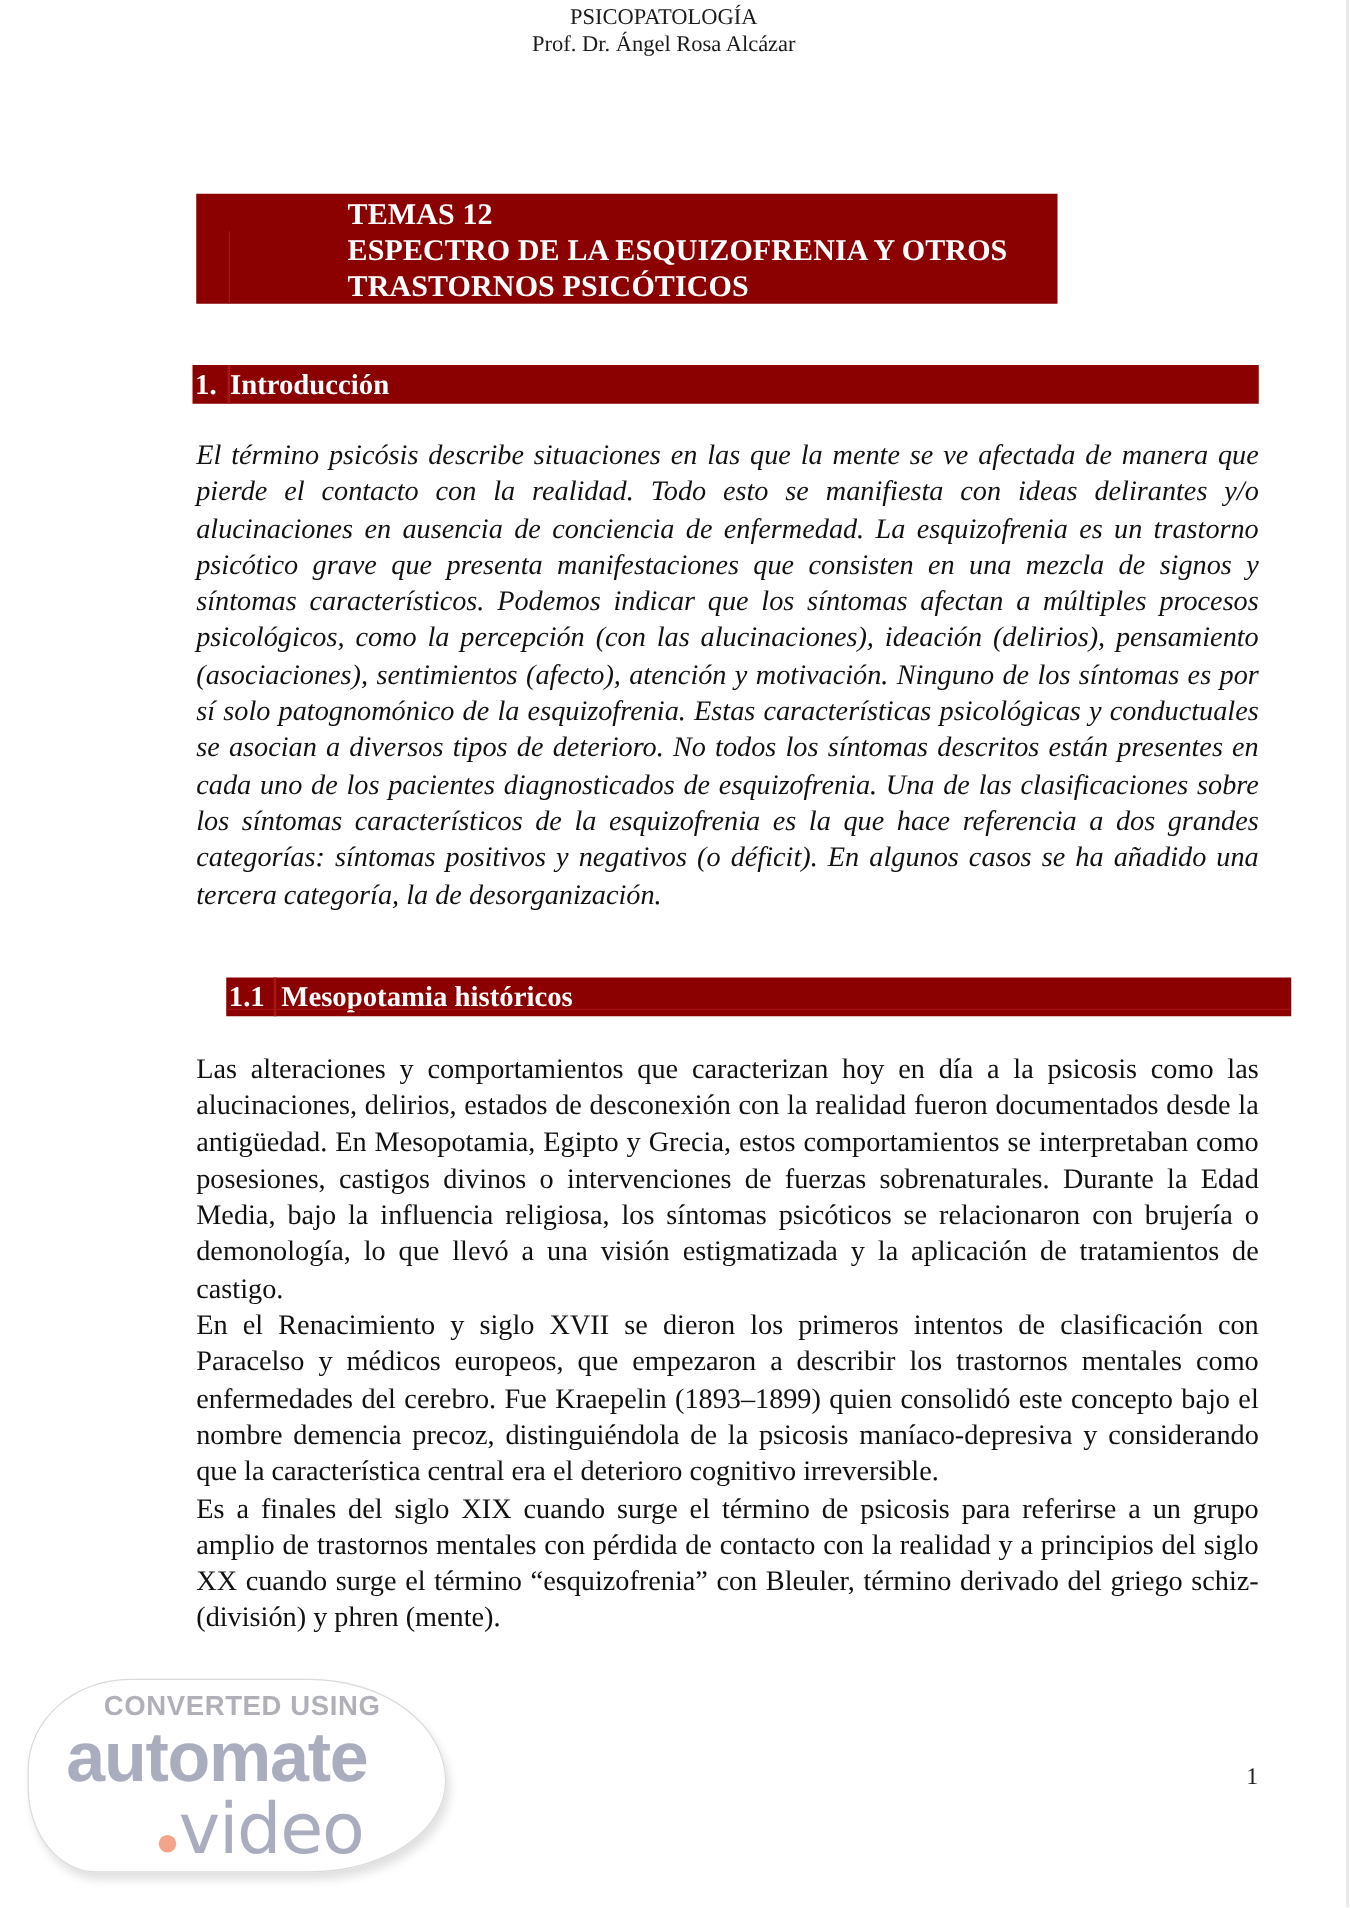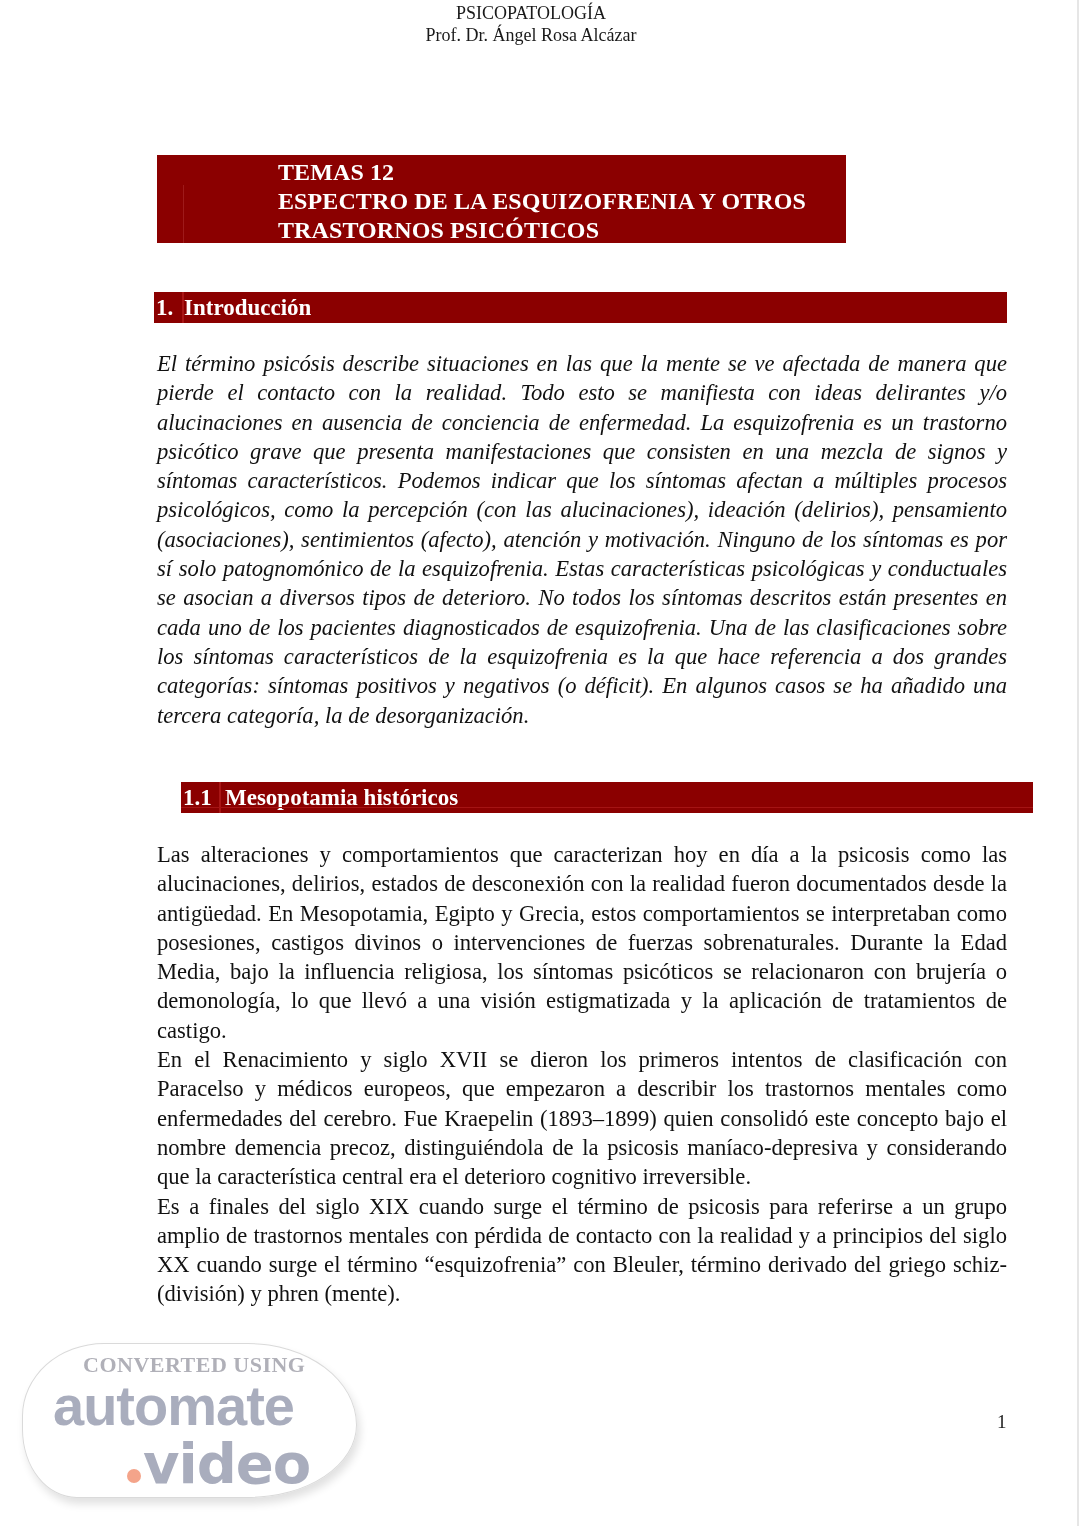--- a/index.html
+++ b/index.html
@@ -126,21 +126,21 @@
       border-radius: 90px 120px 120px 60px / 80px 90px 80px 75px;
       background: rgba(255,255,255,0.55);
       border: 1px solid #dadada;
       box-shadow: 3px 6px 8px rgba(0,0,0,0.12);
       pointer-events: none;
     }
     .wm-small {
       position: absolute;
       left: 83px;
       top: 1352px;
-      font-family: Liberation Serif, serif;
+      font-family: Liberation Sans, sans-serif;
       font-weight: bold;
       font-size: 22px;
       letter-spacing: 0.5px;
       color: rgba(150,150,160,0.75);
     }
     .wm-big {
       position: absolute;
       left: 53px;
       top: 1378px;
       font-family: Liberation Sans, sans-serif;
@@ -148,21 +148,21 @@
       font-size: 56px;
       line-height: 56px;
       letter-spacing: -1px;
       color: rgba(150,155,175,0.82);
     }
     .wm-video {
       position: absolute;
       left: 127px;
       top: 1436px;
       font-family: "DejaVu Sans", "Liberation Sans", sans-serif;
-      font-weight: bold;
+      font-weight: normal;
       font-size: 56px;
       line-height: 56px;
       letter-spacing: -1px;
       color: rgba(150,155,175,0.82);
     }
     .wm-dot {
       display: inline-block;
       width: 14px;
       height: 14px;
       border-radius: 50%;

